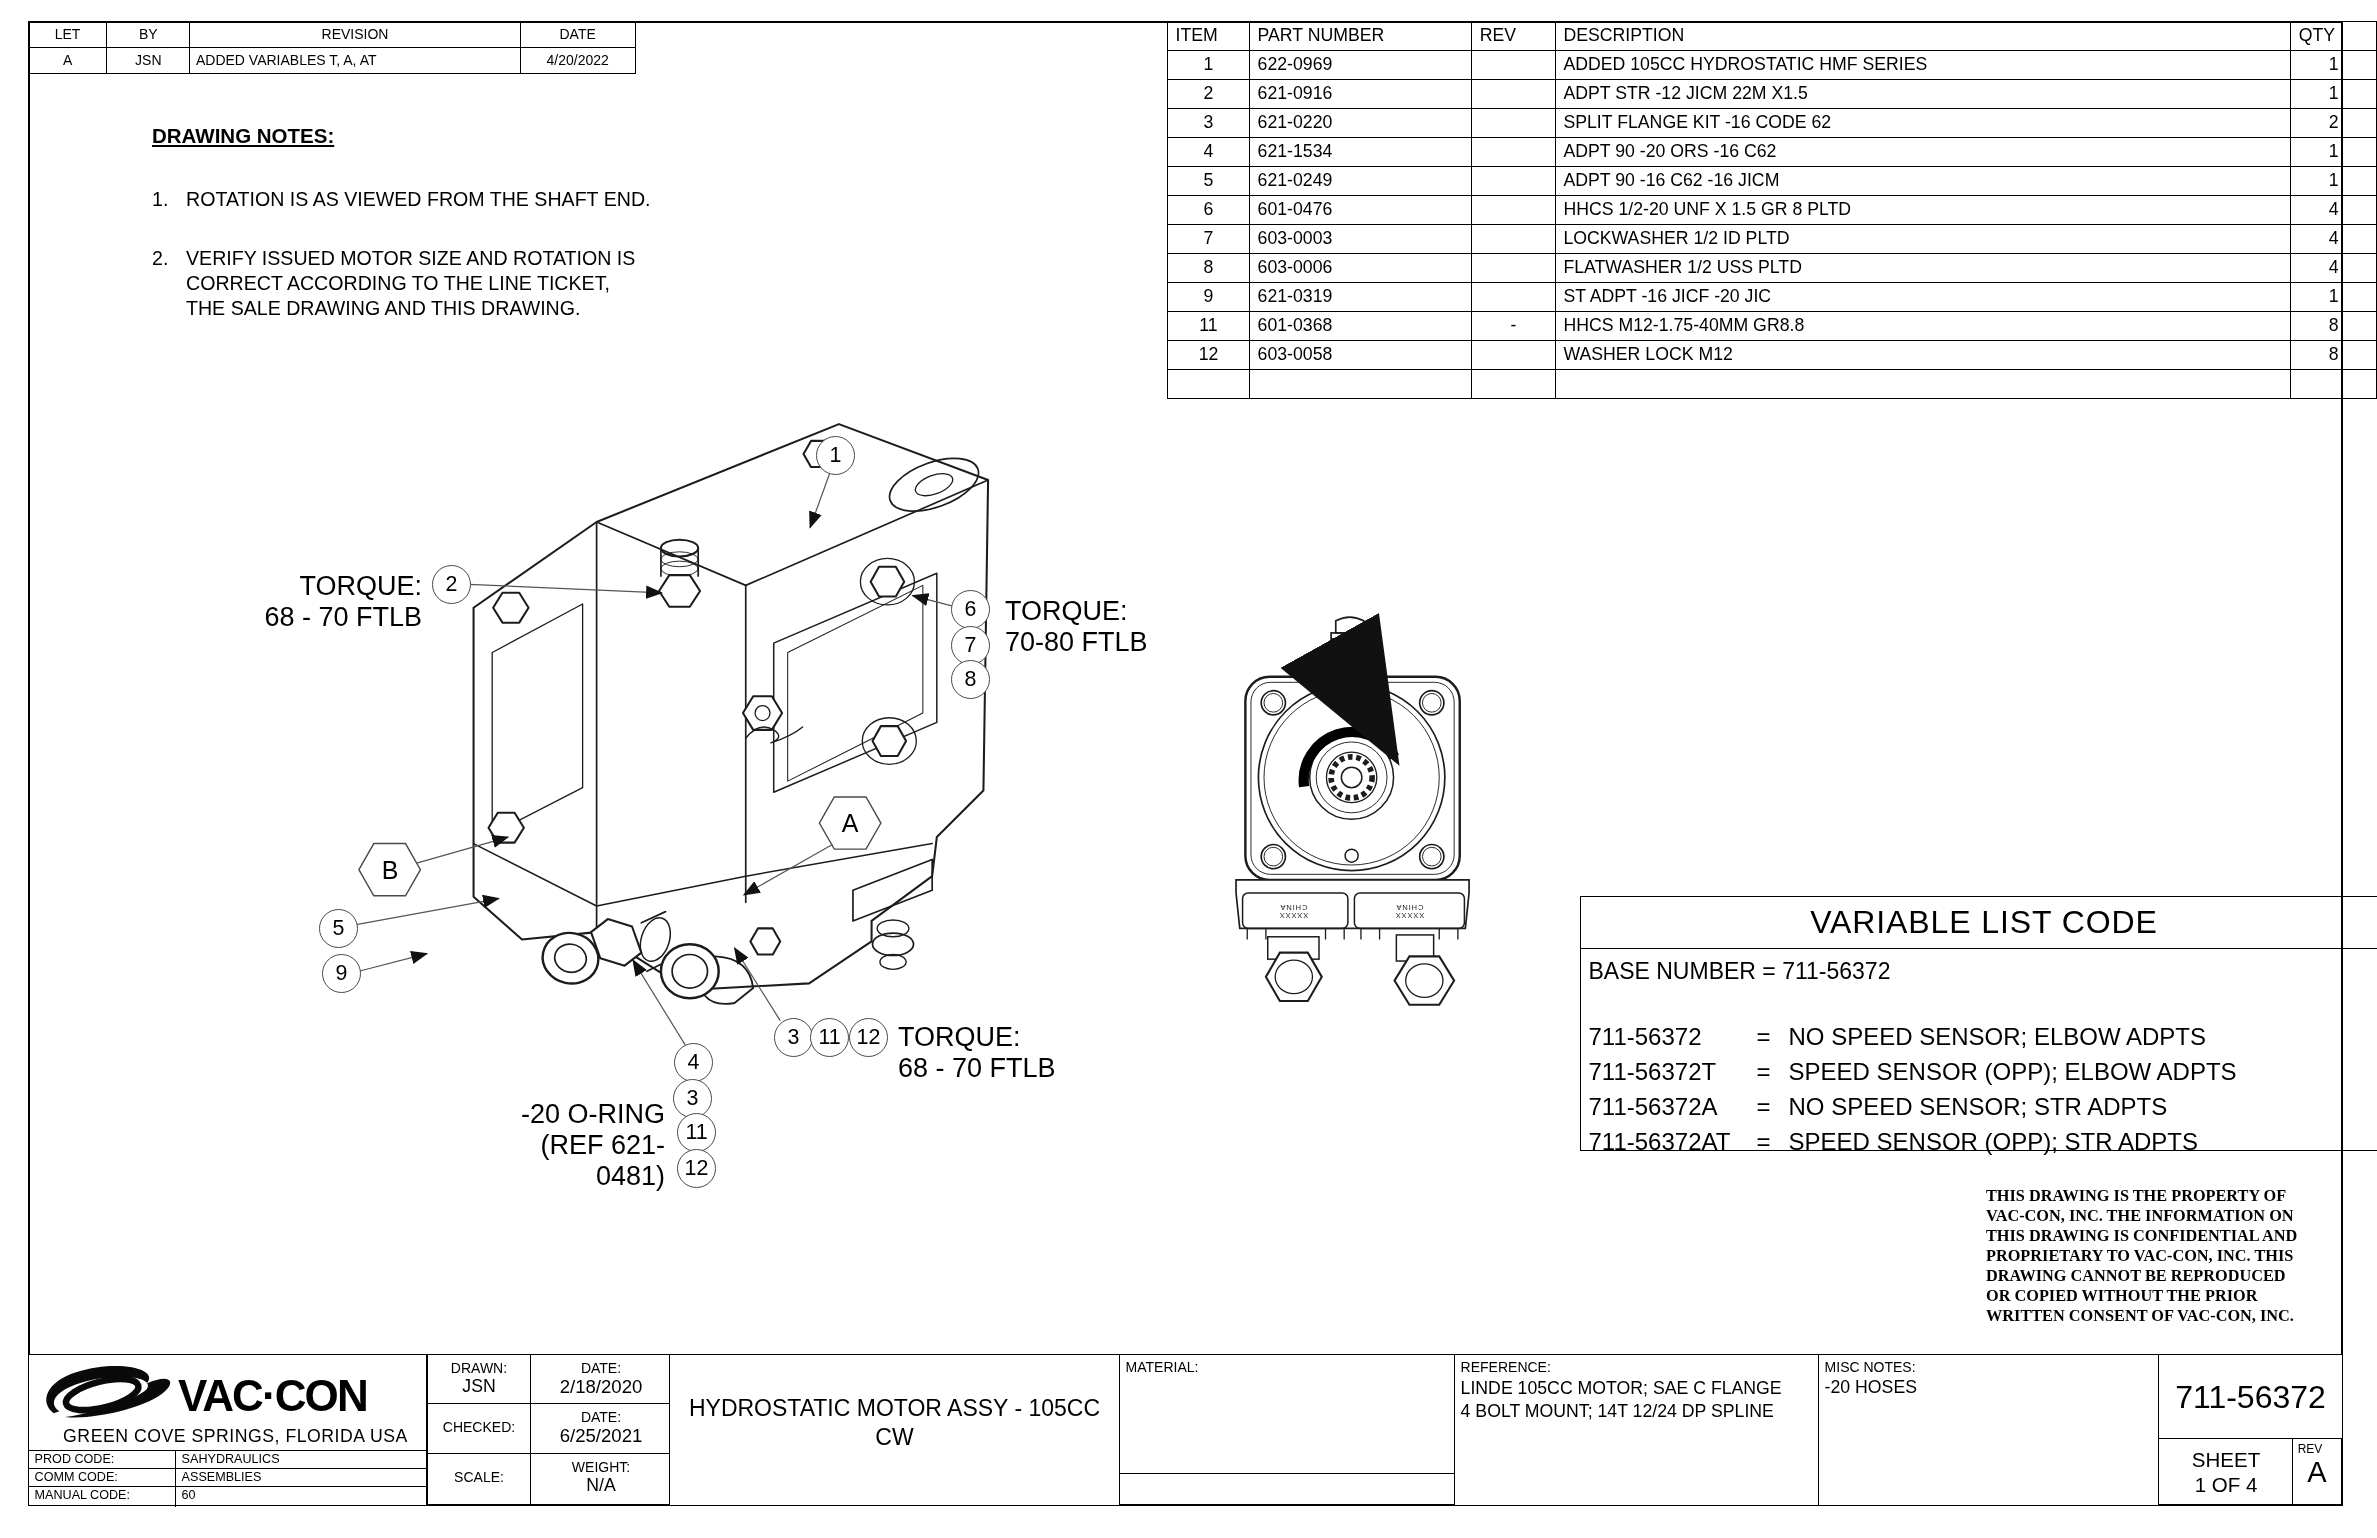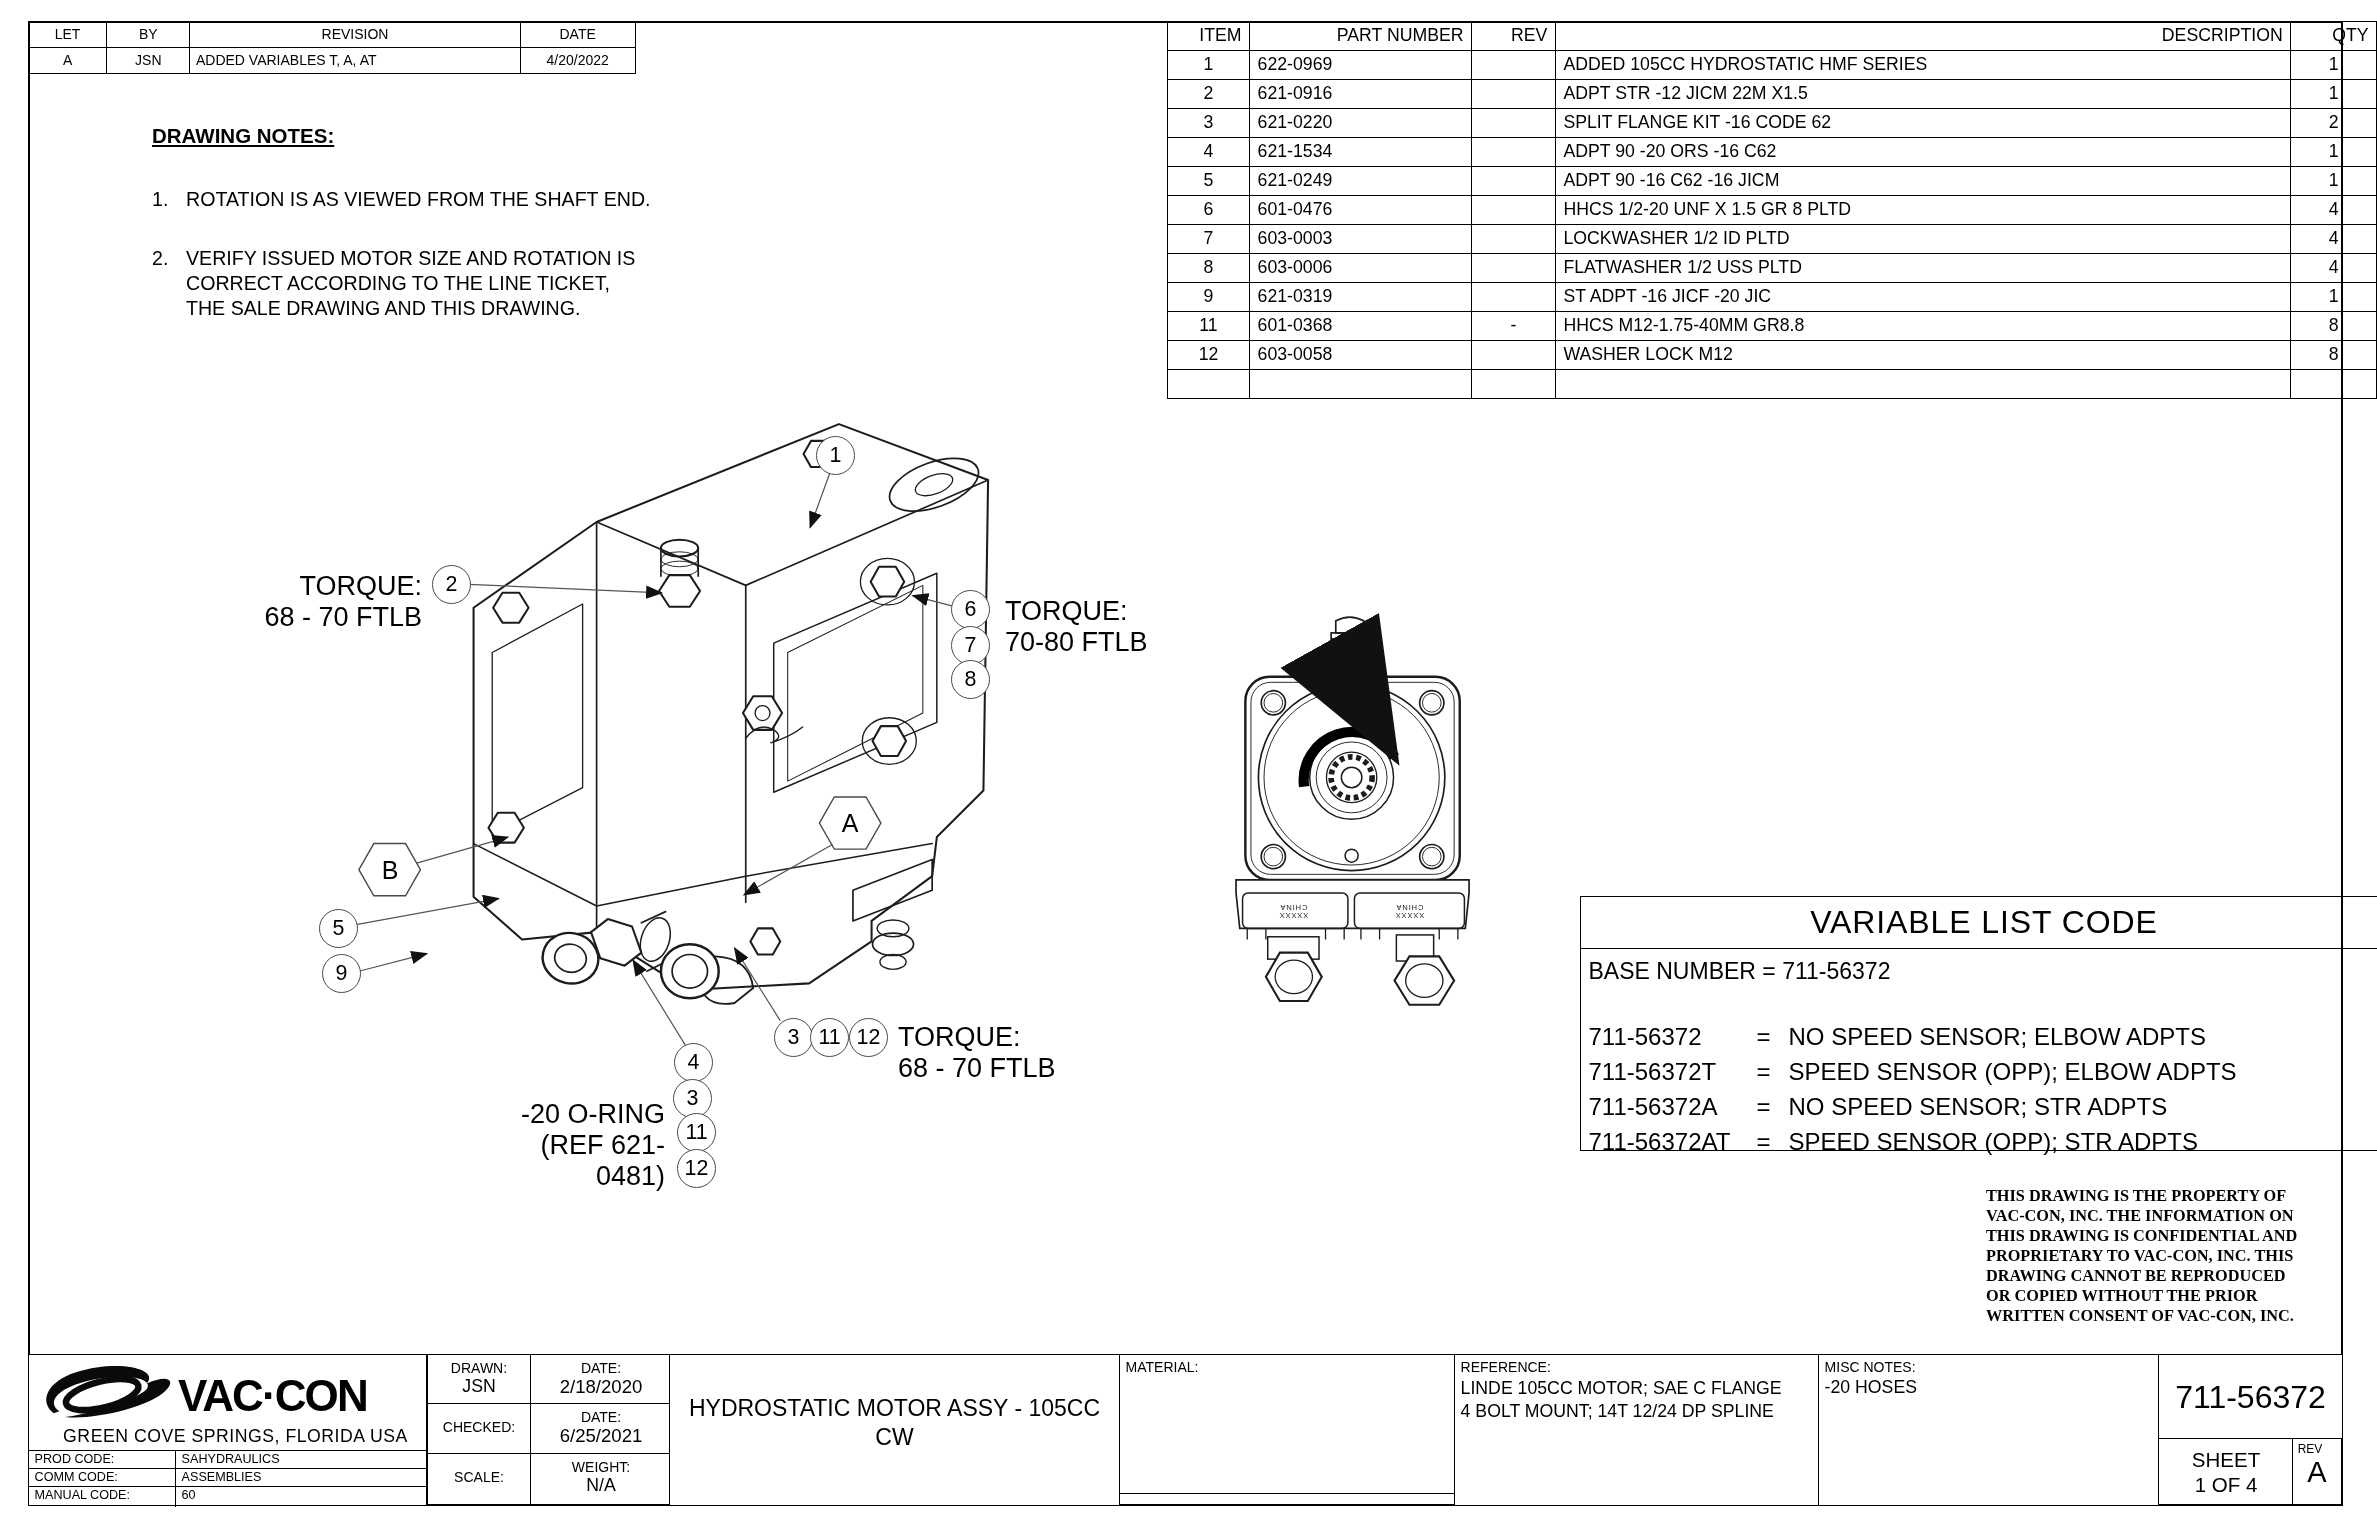--- a/index.html
+++ b/index.html
@@ -15,21 +15,21 @@
   #revtbl td.rev-desc{text-align:left;}
   
   #notes{left:152px;top:123px;width:522px;font-size:19.6px;line-height:25px;}
   #notes .nt{font-weight:bold;text-decoration:underline;font-size:20.5px;margin-bottom:39px;}
   .noterow{display:flex;margin-bottom:34px;}
   .noterow .num{width:34px;flex:none;}
   
   #parts{left:1167px;top:20.5px;}
   #parts td,#parts th{border:1.4px solid #000;font-size:17.7px;font-weight:normal;padding:0 7.5px;}
   #parts .ttl{border:2.3px solid #000;font-size:18.6px;height:30px;text-align:center;}
-  #parts th{height:28px;text-align:right;}
+  #parts th{height:28px;text-align:left;}
   #parts td{height:28px;}
   .ctr{text-align:center;}
   
   .anno{position:absolute;font-size:27px;line-height:31px;}
   .r{text-align:right;}
   
   .balloon{position:absolute;width:37px;height:37px;border:1.3px solid #4a4a4a;border-radius:50%;
            background:#fff;display:flex;align-items:center;justify-content:center;font-size:21.4px;}
   .hexlbl{position:absolute;width:62px;height:52px;display:flex;align-items:center;justify-content:center;font-size:25px;}
   
@@ -435,21 +435,21 @@
   <div class="cell" style="left:530px;top:1453px;width:142px;height:52px;">
     <div class="tb-small-label">WEIGHT:</div>
     <div class="tb-val">N/A</div>
   </div>
 
   <div class="cell" style="left:669px;top:1354px;width:451px;height:152px;display:flex;flex-direction:column;align-items:center;justify-content:flex-start;padding-top:39px;font-size:23px;line-height:29px;">
     <div>HYDROSTATIC MOTOR ASSY - 105CC</div>
     <div>CW</div>
   </div>
 
-  <div class="cell" style="left:1119px;top:1354px;width:337px;height:140px;">
+  <div class="cell" style="left:1119px;top:1354px;width:337px;height:120px;">
     <div class="lab">MATERIAL:</div>
   </div>
   <div class="cell" style="left:1454px;top:1354px;width:365px;height:152px;">
     <div class="lab">REFERENCE:</div>
     <div style="font-size:17.7px;padding:1.9px 0 0 5.6px;line-height:23px;">
       <div>LINDE 105CC MOTOR;  SAE C FLANGE</div>
       <div>4 BOLT MOUNT; 14T 12/24 DP SPLINE</div>
     </div>
   </div>
   <div class="cell" style="left:1818px;top:1354px;width:342px;height:152px;">

